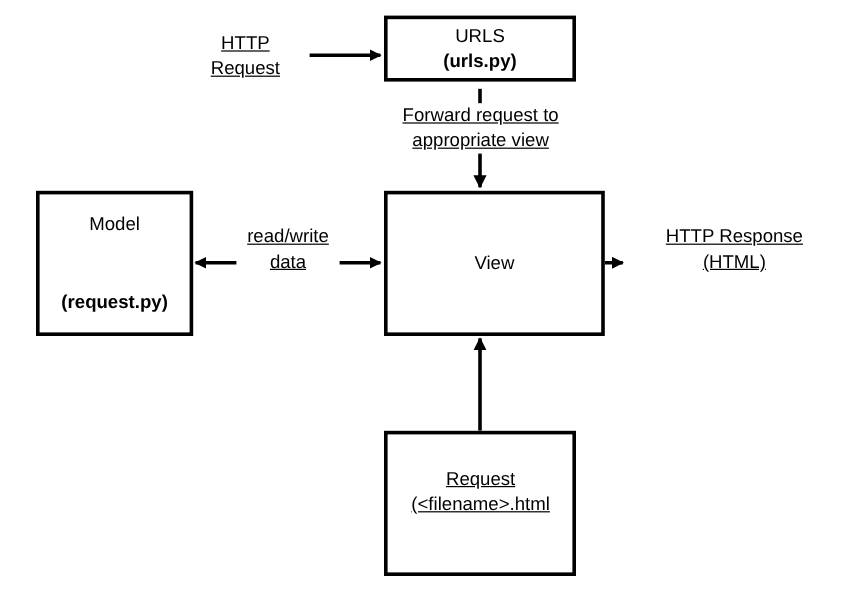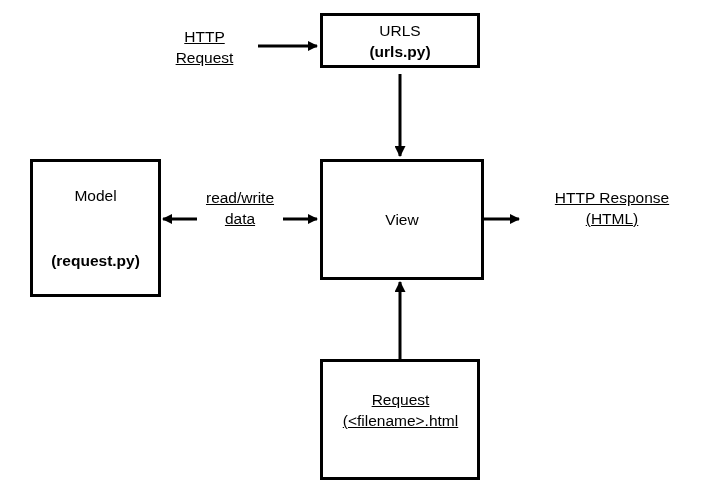--- a/index.html
+++ b/index.html
@@ -50,22 +50,22 @@
     line-height: 21px;
     white-space: nowrap;
     background: #ffffff;
     text-decoration: underline;
   }
   .free-label span {
     display: block;
   }
   
   #node-urls      { left: 320px; top: 13px;  width: 160px; height: 55px; }
-  #node-model     { left: 30px;  top: 159px; width: 131px; height: 138px; gap: 44px; }
-  #node-view      { left: 320px; top: 159px; width: 164px; height: 121px; }
+  #node-model     { left: 30px;  top: 159px; width: 131px; height: 121px; gap: 44px; }
+  #node-view      { left: 320px; top: 159px; width: 184px; height: 121px; }
   #node-template  { left: 320px; top: 359px; width: 160px; height: 121px; }
   
   #label-http-request   { left: 152px; top: 26px;  width: 105px; }
   #label-forward        { left: 318px; top: 86px;  width: 165px; }
   #label-readwrite      { left: 197px; top: 187px; width: 86px; }
   #label-http-response  { left: 527px; top: 187px; width: 170px; }
   #label-template-text  { left: 318px; top: 389px; width: 165px;
                           background: transparent; }
 </style>
 </head>
@@ -120,20 +120,24 @@
   <div class="free-label" id="label-template-text">
     <span>Request</span>
     <span>(&lt;filename&gt;.html</span>
   </div>
 
   <div class="free-label" id="label-http-request">
     <span>HTTP</span>
     <span>Request</span>
   </div>
 
+  <div class="free-label" id="label-forward">
+    <span>Forward request to</span>
+    <span>appropriate view</span>
+  </div>
 
   <div class="free-label" id="label-http-response">
     <span>HTTP Response</span>
     <span>(HTML)</span>
   </div>
 
   <div class="free-label" id="label-readwrite">
     <span>read/write</span>
     <span>data</span>
   </div>

